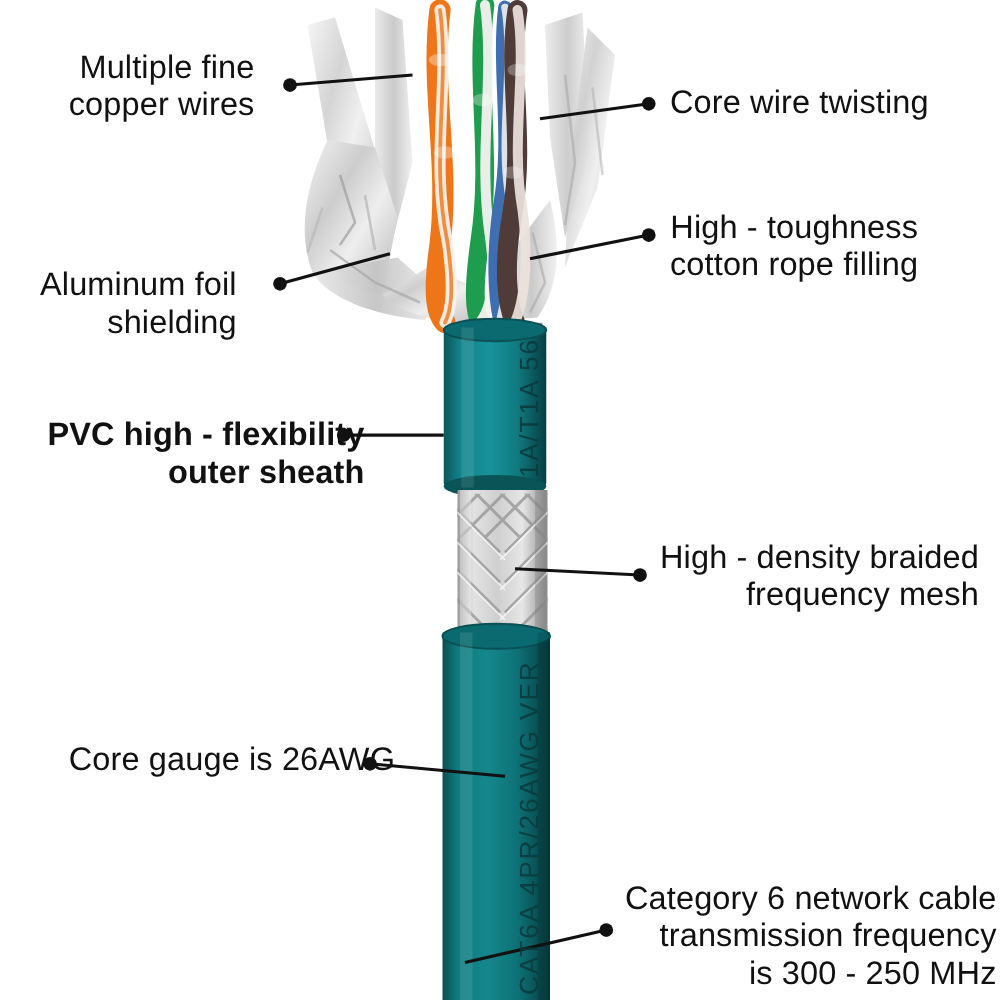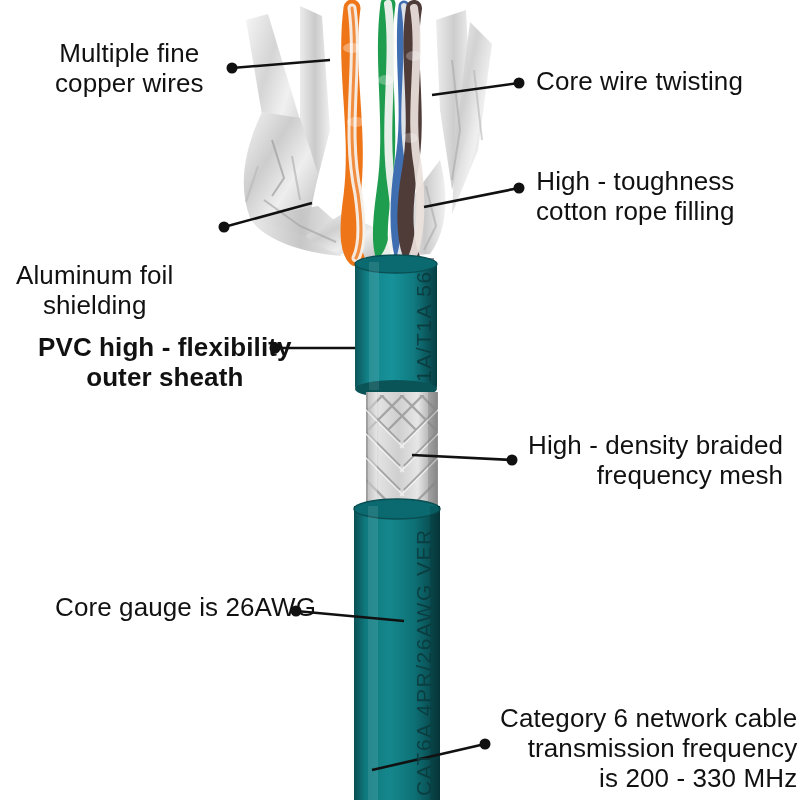--- a/index.html
+++ b/index.html
@@ -20,21 +20,21 @@
   .callout {
     position: absolute;
     color: #111111;
     font-size: 26px;
     line-height: 1.16;
     font-weight: 400;
     letter-spacing: 0.1px;
     white-space: pre-line;
   }
   .callout.right { text-align: right; }
-  .callout.left  { text-align: center; }
+  .callout.left  { text-align: right; }
 
   
   #art {
     position: absolute;
     left: 0; top: 0;
     width: 800px; height: 800px;
   }
 
   
   .sheath-print {
@@ -219,25 +219,25 @@
   <div class="sheath-print" style="left:412px; top:382px; transform: rotate(-90deg);">1A/T1A 56</div>
 
   <div class="sheath-print" style="left:412px; top:796px; transform: rotate(-90deg);">CAT6A 4PR/26AWG VER</div>
 
   <div id="labels">
       <div class="callout left" style="left: 55px; top: 38px;">Multiple fine
 copper wires</div>
       <div class="callout right" style="left: 536px; top: 66px;">Core wire twisting</div>
       <div class="callout right" style="left: 536px; top: 166px;">High - toughness
 cotton rope filling</div>
-      <div class="callout left" style="left: 16px; top: 212px; margin-top: 48px;">Aluminum foil
+      <div class="callout left" style="left: 32px; top: 212px;">Aluminum foil
 shielding</div>
       <div class="callout left" style="left: 38px; top: 332px; font-weight: bold;">PVC high - flexibility
 outer sheath</div>
       <div class="callout right" style="left: 528px; top: 430px;">High - density braided
 frequency mesh</div>
       <div class="callout left" style="left: 55px; top: 592px;">Core gauge is 26AWG</div>
       <div class="callout right" style="left: 500px; top: 703px;">Category 6 network cable
 transmission frequency
-is 200 - 330 MHz</div>
+is 300 - 250 MHz</div>
     </div>
 
 </div>
 
 </body></html>

